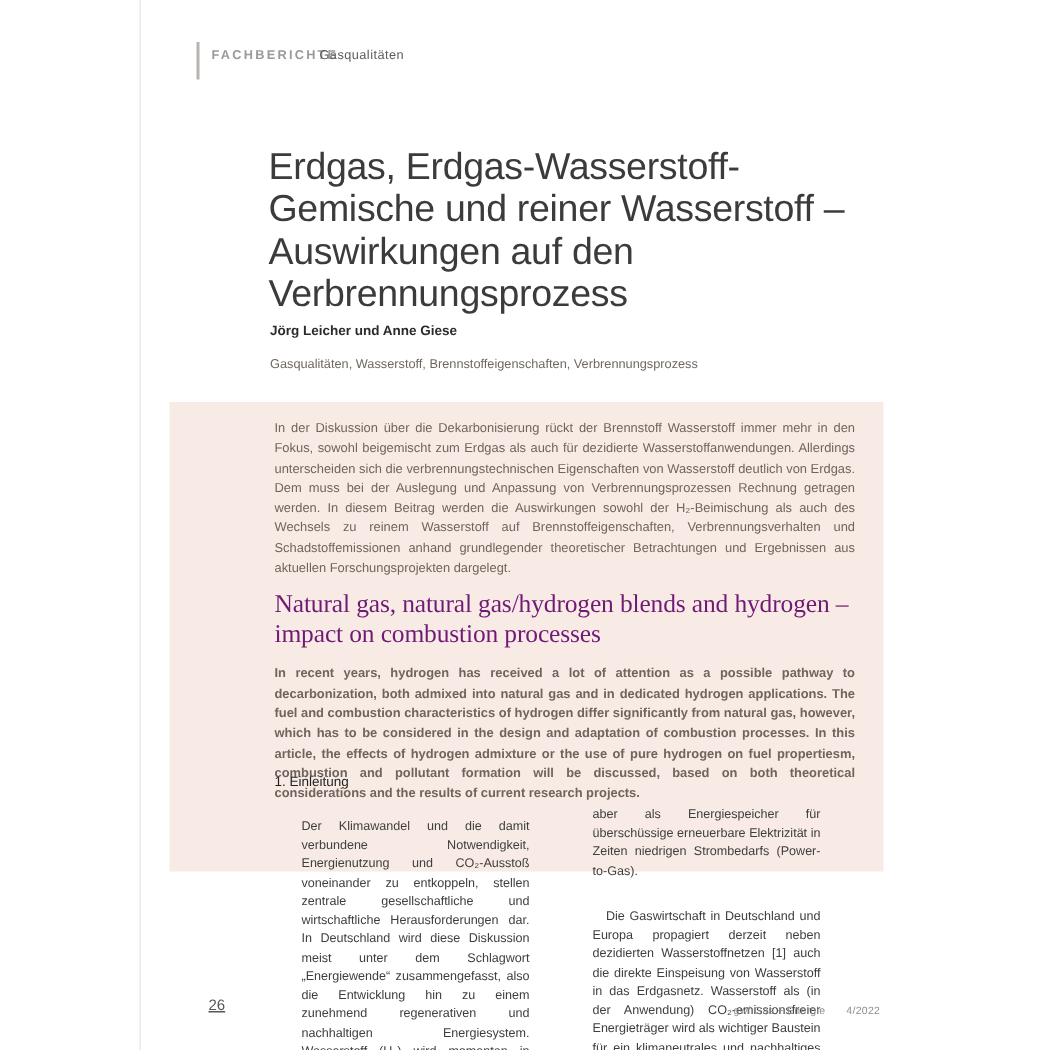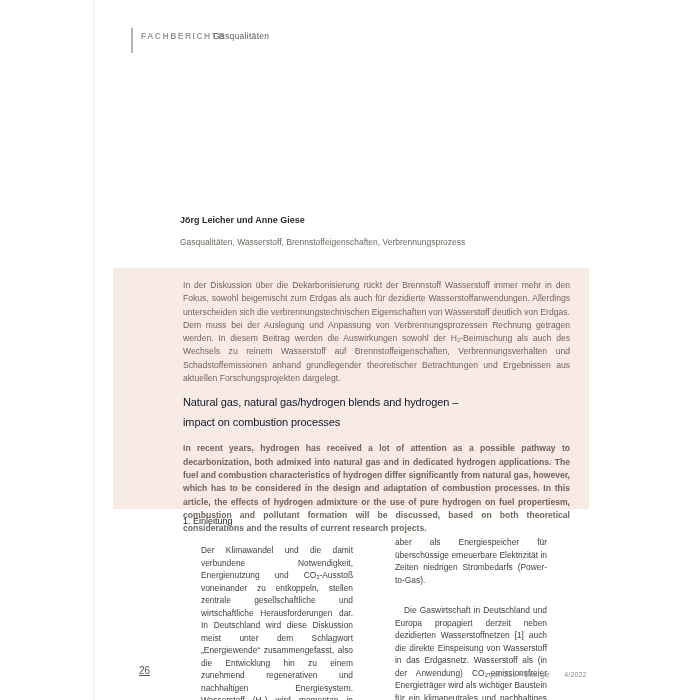--- a/index.html
+++ b/index.html
@@ -19,31 +19,31 @@
 
   .title {
     position: absolute; left: 179px; top: 80px; width: 410px;
     font-size: 25px; line-height: 28.5px; font-weight: 300;
     color: #3b3b3a; white-space: pre-line; letter-spacing: -0.2px;
   }
   .authors { position: absolute; left: 180px; top: 215px; font-size: 9px; font-weight: 700; color: #2b2b2b; }
   .keywords { position: absolute; left: 180px; top: 237px; font-size: 8.5px; color: #6e6860; }
 
   .abstract-box {
-    position: absolute; left: 113px; top: 268px; width: 476px; height: 241px;
+    position: absolute; left: 113px; top: 268px; width: 476px; height: 313px;
     background: #f8ebe5; box-sizing: border-box;
     padding: 11px 19px 0 70px;
   }
   .abstract-de {
     font-size: 8.6px; line-height: 13.3px; text-align: justify;
     color: #6f655c; margin: 0;
   }
   .title-en {
-    font-size: 11px; line-height: 19.5px; color: #0f172a;
-    font-weight: 400; white-space: pre-line; margin: 8px 0 0 0; letter-spacing: -0.1px;
+    font-size: 17px; line-height: 19.5px; color: #701a75;
+    font-weight: 400; white-space: pre-line; margin: 8px 0 0 0; letter-spacing: -0.1px; font-family: Liberation Serif, serif;
   }
   .abstract-en {
     font-size: 8.6px; line-height: 13.3px; text-align: justify;
     color: #6f655c; margin: 10px 0 0 0; font-weight: bold;
   }
 
   .col { position: absolute; width: 188px; }
   .col-left { left: 183px; top: 516px; }
   .col-right { left: 377px; top: 518px; }
   .sec-heading { font-size: 9px; font-weight: 400; color: #1f1f1f; margin: 0 0 3px 0; }
@@ -60,20 +60,24 @@
 <body>
 
 <div class="page">
 
   <div class="edge-left"></div>
 
   <div class="kicker-rule"></div>
   <div class="kicker">FACHBERICHTE</div>
   <div class="kicker-topic">Gasqualitäten</div>
 
+  <h1 class="title">Erdgas, Erdgas-Wasserstoff-
+Gemische und reiner Wasserstoff –
+Auswirkungen auf den
+Verbrennungsprozess</h1>
 
   <div class="authors">Jörg Leicher und Anne Giese</div>
   <div class="keywords">Gasqualitäten, Wasserstoff, Brennstoffeigenschaften, Verbrennungsprozess</div>
 
   <div class="abstract-box">
     <p class="abstract-de">In der Diskussion über die Dekarbonisierung rückt der Brennstoff Wasserstoff immer mehr in den Fokus, sowohl beigemischt zum Erdgas als auch für dezidierte Wasserstoffanwendungen. Allerdings unterscheiden sich die verbrennungstechnischen Eigenschaften von Wasserstoff deutlich von Erdgas. Dem muss bei der Auslegung und Anpassung von Verbrennungsprozessen Rechnung getragen werden. In diesem Beitrag werden die Auswirkungen sowohl der H₂-Beimischung als auch des Wechsels zu reinem Wasserstoff auf Brennstoffeigenschaften, Verbrennungsverhalten und Schadstoffemissionen anhand grundlegender theoretischer Betrachtungen und Ergebnissen aus aktuellen Forschungsprojekten dargelegt.</p>
     <h2 class="title-en">Natural gas, natural gas/hydrogen blends and hydrogen –
 impact on combustion processes</h2>
     <p class="abstract-en">In recent years, hydrogen has received a lot of attention as a possible pathway to decarbonization, both admixed into natural gas and in dedicated hydrogen applications. The fuel and combustion characteristics of hydrogen differ significantly from natural gas, however, which has to be considered in the design and adaptation of combustion processes. In this article, the effects of hydrogen admixture or the use of pure hydrogen on fuel propertiesm, combustion and pollutant formation will be discussed, based on both theoretical considerations and the results of current research projects.</p>
   </div>

